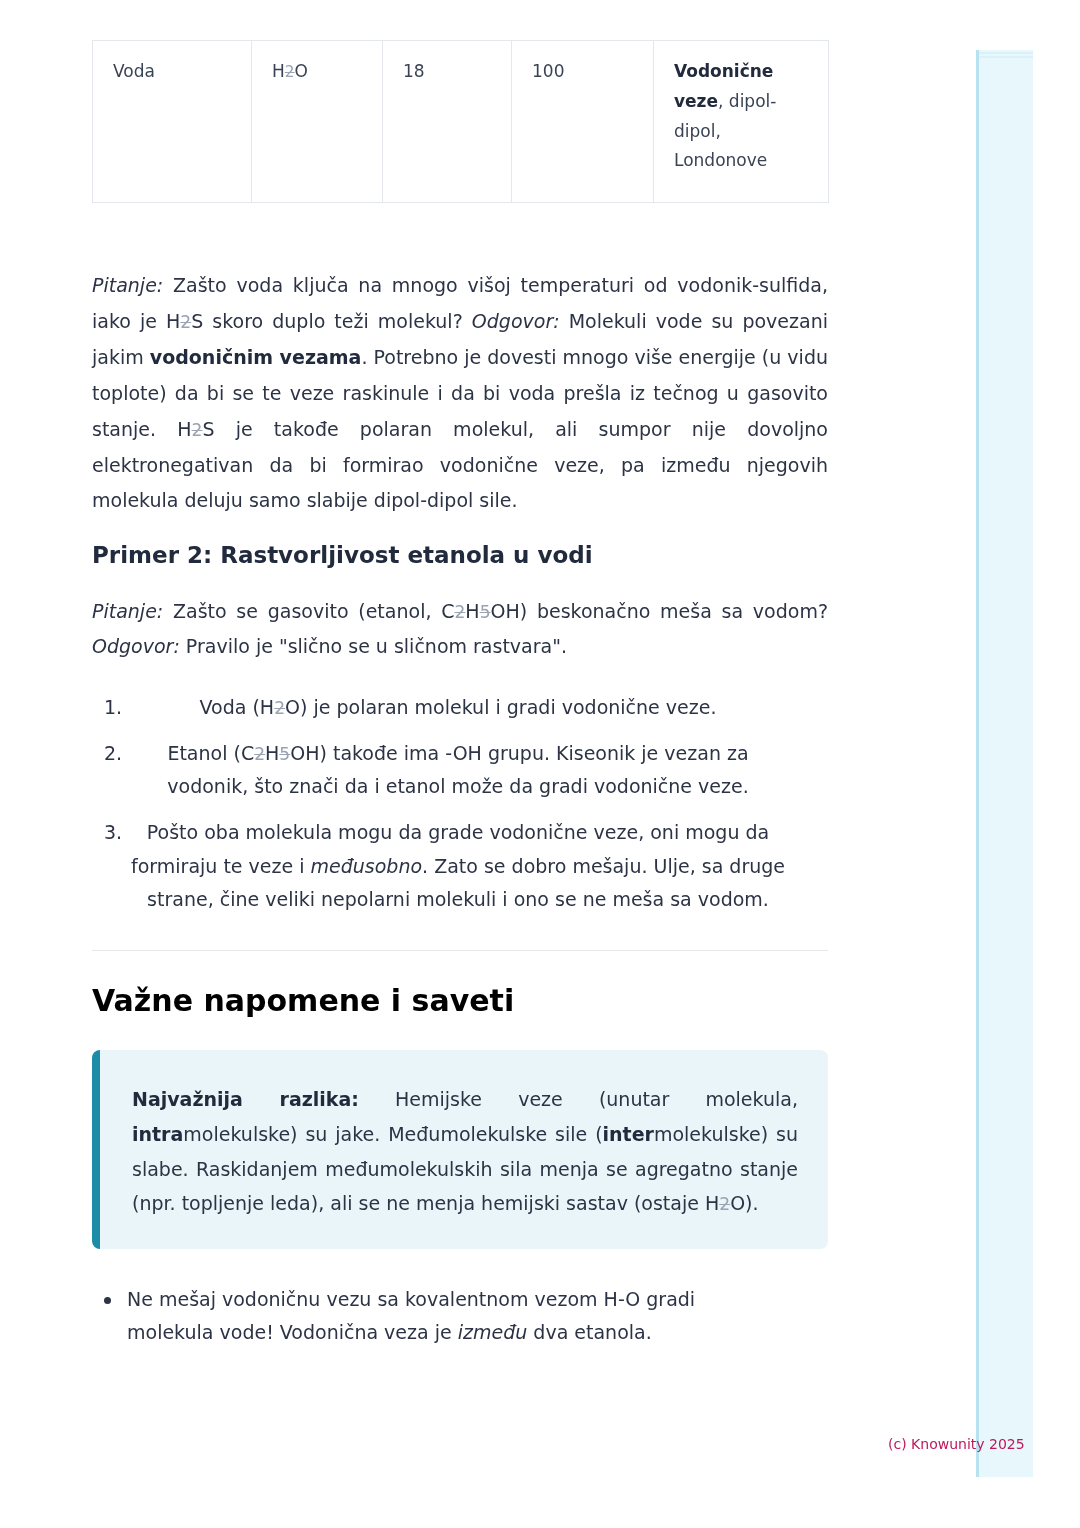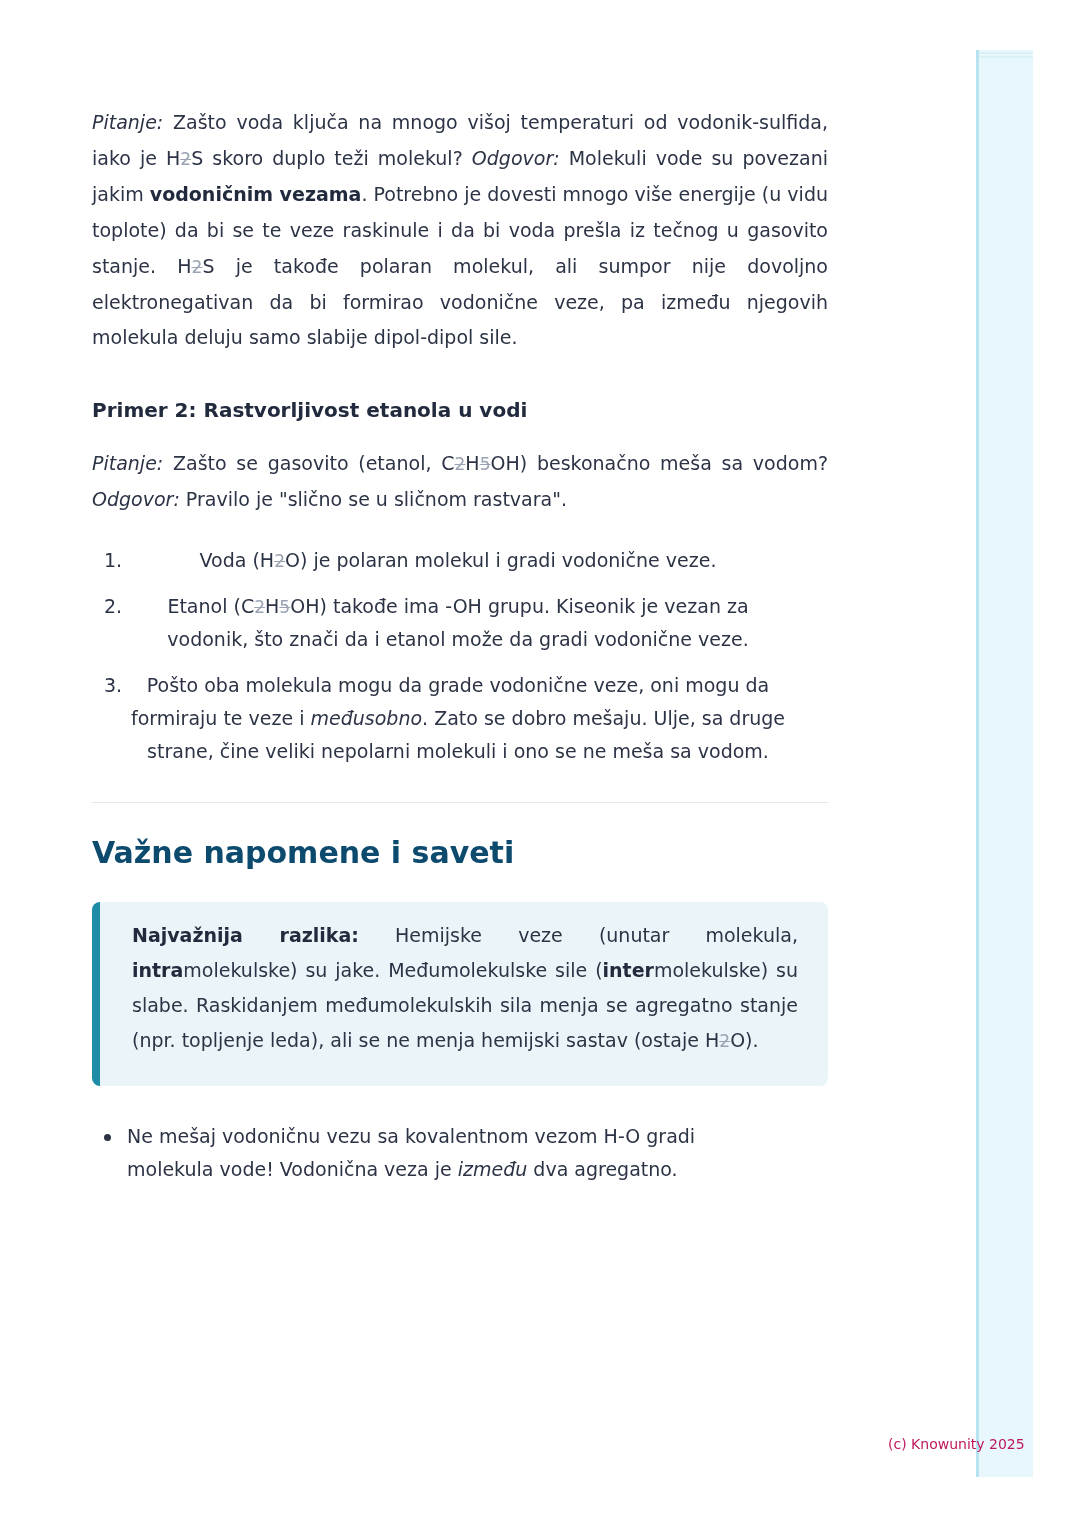--- a/index.html
+++ b/index.html
@@ -61,22 +61,22 @@
   }
 
   
   .para {
     margin-top: 65px;
     font-size: 19px;
     line-height: 1.89;
     text-align: justify;
   }
   h3.primer {
-    margin-top: 40px;
-    font-size: 20px;
+    margin-top: 20px;
+    font-size: 23px;
     font-weight: 700;
     color: #222b3d;
     line-height: 1.4;
   }
   .para.after-h3 { margin-top: 22px; }
 
   
   .olist { margin-top: 26px; padding-left: 12px; }
   .oitem { display: flex; margin-bottom: 13px; font-size: 19px; line-height: 1.74; }
   .onum  { flex: none; width: 24px; }
@@ -88,31 +88,31 @@
     height: 1px;
     background: #e5e7eb;
     border: none;
   }
 
   
   h2.section {
     margin-top: 30px;
     font-size: 30px;
     font-weight: 700;
-    color: #0c4a6e;
+    color: #000000;
     line-height: 1.3;
   }
 
   
   .callout {
     margin-top: 30px;
     background: #e9f5f8;
     border-left: 8px solid #1d8ca6;
     border-radius: 8px;
-    padding: 16px 30px 28px 32px;
+    padding: 32px 30px 28px 32px;
   }
   .callout .ctext {
     font-size: 19px;
     line-height: 1.84;
     text-align: justify;
   }
 
   
   .bullets { margin-top: 34px; padding-left: 12px; }
   .bitem { display: flex; font-size: 19px; line-height: 1.74; }
@@ -147,20 +147,27 @@
 
   <table class="compounds">
     <colgroup>
       <col style="width:159px">
         <col style="width:131px">
         <col style="width:129px">
       <col style="width:142px">
         <col style="width:175px">
     </colgroup>
     <tbody>
+      <tr class="row-main">
+        <td><span>Voda</span></td>
+        <td><span>H</span><span class="seg-sub">2</span><span>O</span></td>
+        <td><span>18</span></td>
+        <td><span>100</span></td>
+        <td><span class="seg-b">Vodonične veze</span><span>, dipol-dipol, Londonove</span></td>
+      </tr>
     </tbody>
   </table>
 
   <p class="para"><span class="seg-i">Pitanje:</span><span> Zašto voda ključa na mnogo višoj temperaturi od vodonik-sulfida, iako je H</span><span class="seg-sub">2</span><span>S skoro duplo teži molekul? </span><span class="seg-i">Odgovor:</span><span> Molekuli vode su povezani jakim </span><span class="seg-b">vodoničnim vezama</span><span>. Potrebno je dovesti mnogo više energije (u vidu toplote) da bi se te veze raskinule i da bi voda prešla iz tečnog u gasovito stanje. H</span><span class="seg-sub">2</span><span>S je takođe polaran molekul, ali sumpor nije dovoljno elektronegativan da bi formirao vodonične veze, pa između njegovih molekula deluju samo slabije dipol-dipol sile.</span></p>
 
   <h3 class="primer">Primer 2: Rastvorljivost etanola u vodi</h3>
 
   <p class="para after-h3"><span class="seg-i">Pitanje:</span><span> Zašto se gasovito (etanol, C</span><span class="seg-sub">2</span><span>H</span><span class="seg-sub">5</span><span>OH) beskonačno meša sa vodom? </span><span class="seg-i">Odgovor:</span><span> Pravilo je "slično se u sličnom rastvara".</span></p>
 
   <div class="olist">
@@ -182,19 +189,19 @@
 
   <h2 class="section">Važne napomene i saveti</h2>
 
   <div class="callout">
     <p class="ctext"><span class="seg-b">Najvažnija razlika:</span><span> Hemijske veze (unutar molekula, </span><span class="seg-b">intra</span><span>molekulske) su jake. Međumolekulske sile (</span><span class="seg-b">inter</span><span>molekulske) su slabe. Raskidanjem međumolekulskih sila menja se agregatno stanje (npr. topljenje leda), ali se ne menja hemijski sastav (ostaje H</span><span class="seg-sub">2</span><span>O).</span></p>
   </div>
 
   <div class="bullets">
     <div class="bitem">
       <span class="bdot"></span>
-      <div class="btext"><span>Ne mešaj vodoničnu vezu sa kovalentnom vezom H-O gradi molekula vode! Vodonična veza je </span><span class="seg-i">između</span><span> dva agregatno.</span></div>
+      <div class="btext"><span>Ne mešaj vodoničnu vezu sa kovalentnom vezom H-O gradi molekula vode! Vodonična veza je </span><span class="seg-i">između</span><span> dva etanola.</span></div>
     </div>
   </div>
 
 </main>
 
 <div class="footer">(c) Knowunity 2025</div>
 
 </body></html>

